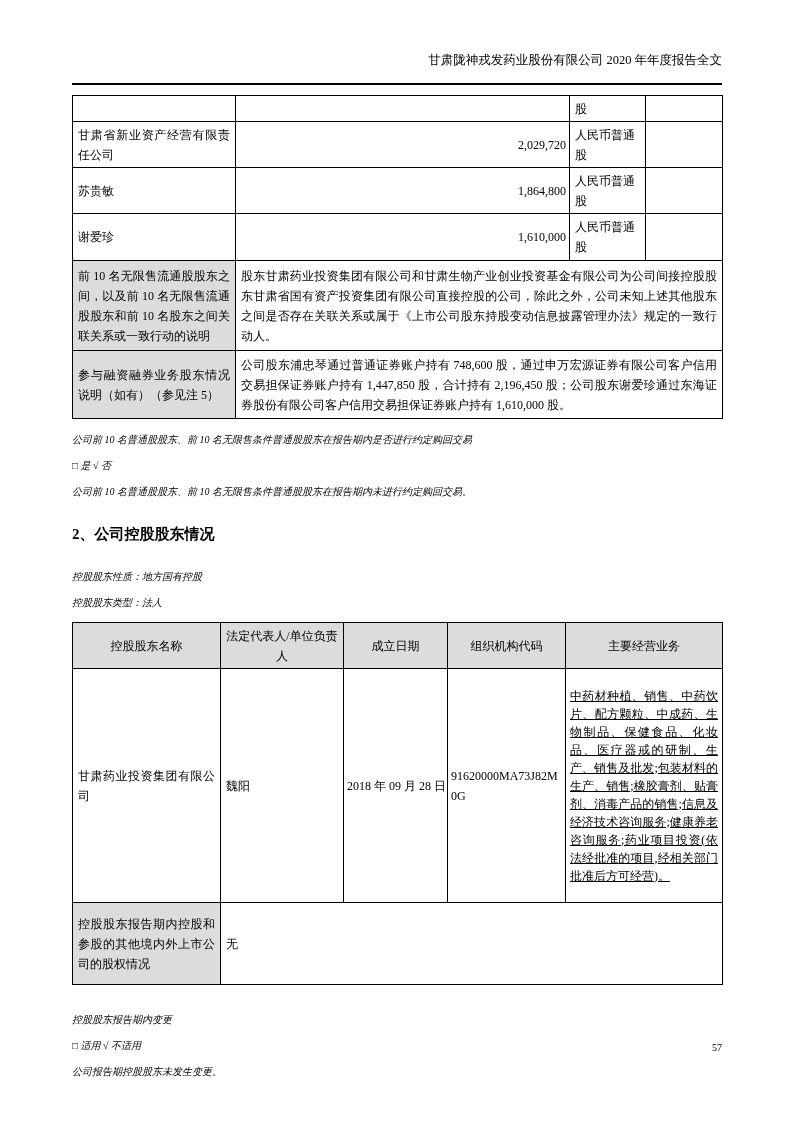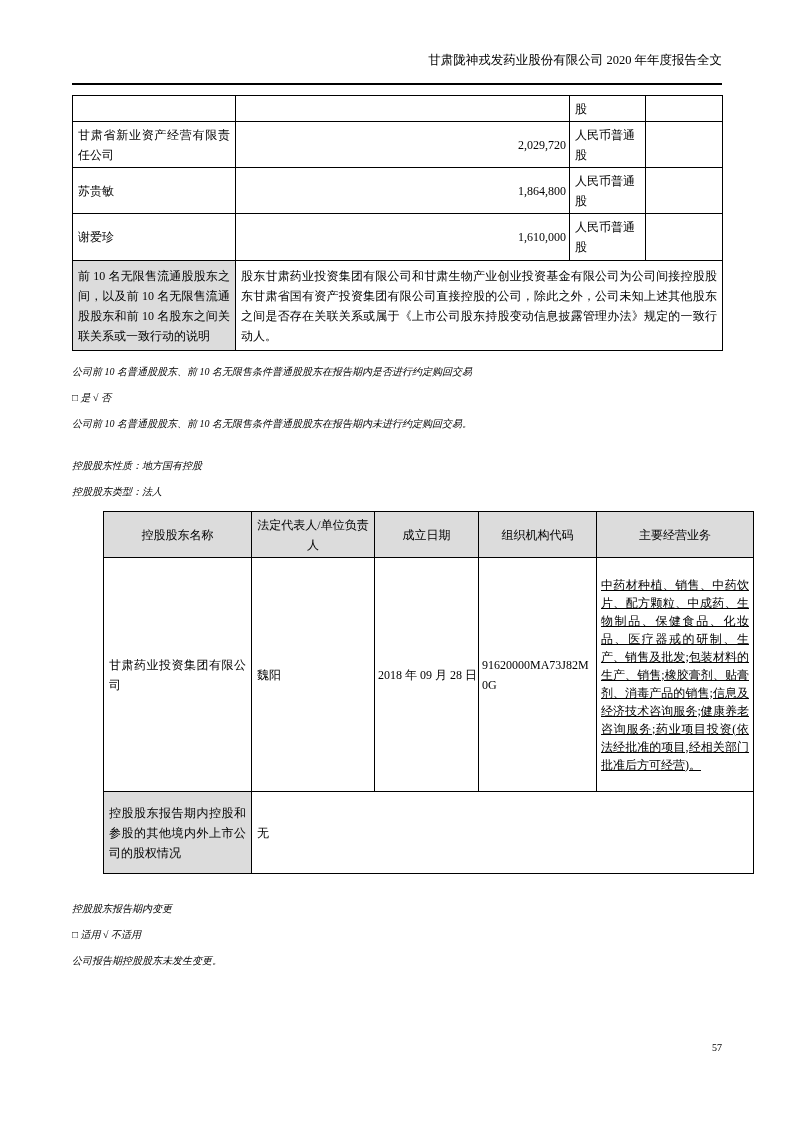--- a/index.html
+++ b/index.html
@@ -27,21 +27,21 @@
     text-align: right;
     font-size: 12.5px;
     line-height: 20px;
   }
   table {
     width: 650px;
     border-collapse: collapse;
     table-layout: fixed;
   }
   .t1 { margin-top: 10px; }
-  .t2 { margin-top: 10px; margin-left: 31px; }
+  .t2 { margin-top: 10px; }
   td {
     border: 1px solid var(--color-border);
     font-size: 12px;
     line-height: 20px;
     padding: 2px 5px;
     vertical-align: middle;
     word-wrap: break-word;
   }
   .shade { background: var(--color-shade); }
   .num { text-align: right; padding-right: 3px; }
@@ -108,27 +108,32 @@
     <tr style="height:47px">
       <td class="just">谢爱珍</td>
       <td class="num">1,610,000</td>
       <td>人民币普通股</td>
       <td></td>
     </tr>
     <tr style="height:90px">
       <td class="shade just">前 10 名无限售流通股股东之间，以及前 10 名无限售流通股股东和前 10 名股东之间关联关系或一致行动的说明</td>
       <td class="just" colspan="3">股东甘肃药业投资集团有限公司和甘肃生物产业创业投资基金有限公司为公司间接控股股东甘肃省国有资产投资集团有限公司直接控股的公司，除此之外，公司未知上述其他股东之间是否存在关联关系或属于《上市公司股东持股变动信息披露管理办法》规定的一致行动人。</td>
     </tr>
+    <tr style="height:68px">
+      <td class="shade just">参与融资融券业务股东情况说明（如有）（参见注 5）</td>
+      <td class="just" colspan="3">公司股东浦忠琴通过普通证券账户持有 748,600 股，通过申万宏源证券有限公司客户信用交易担保证券账户持有 1,447,850 股，合计持有 2,196,450 股；公司股东谢爱珍通过东海证券股份有限公司客户信用交易担保证券账户持有 1,610,000 股。</td>
+    </tr>
   </tbody>
     </table>
 
   <div class="para first">公司前 10 名普通股股东、前 10 名无限售条件普通股股东在报告期内是否进行约定购回交易</div>
   <div class="para">□ 是 √ 否</div>
   <div class="para">公司前 10 名普通股股东、前 10 名无限售条件普通股股东在报告期内未进行约定购回交易。</div>
 
+  <div class="section-title">2、公司控股股东情况</div>
 
   <div class="para after-title">控股股东性质：地方国有控股</div>
   <div class="para">控股股东类型：法人</div>
 
   <table class="t2">
     <colgroup>
       <col style="width:148px">
         <col style="width:123px">
         <col style="width:104px">
         <col style="width:118px">

